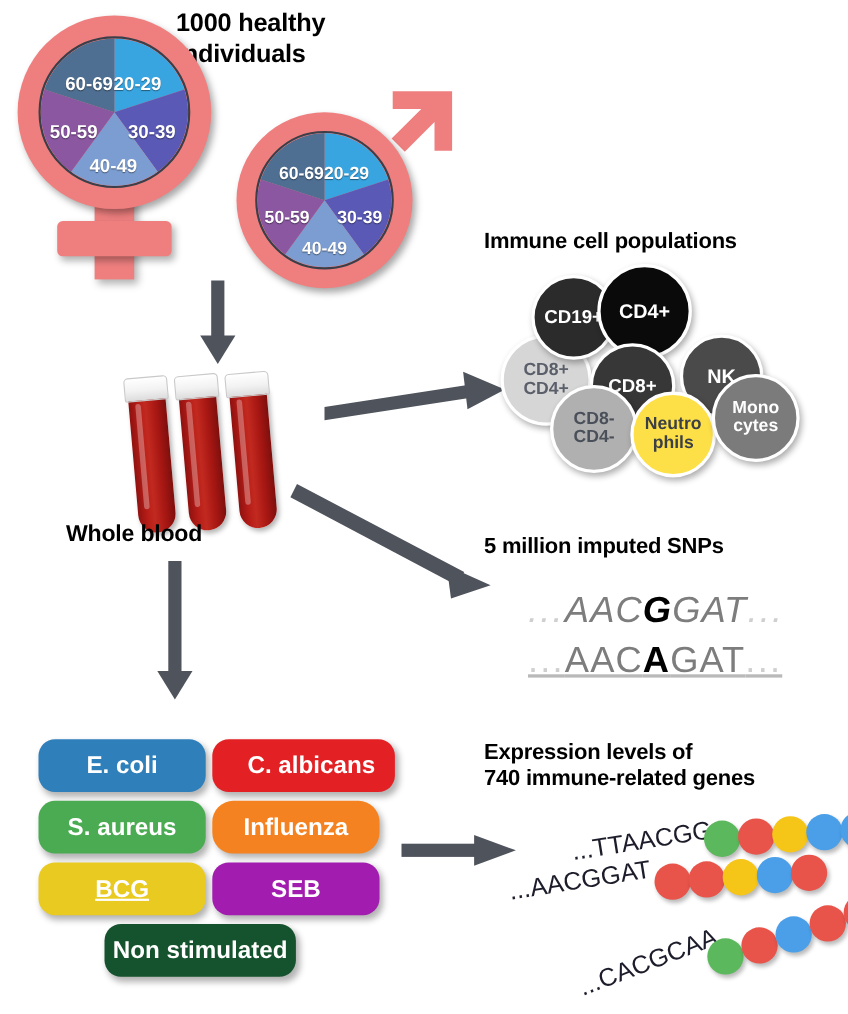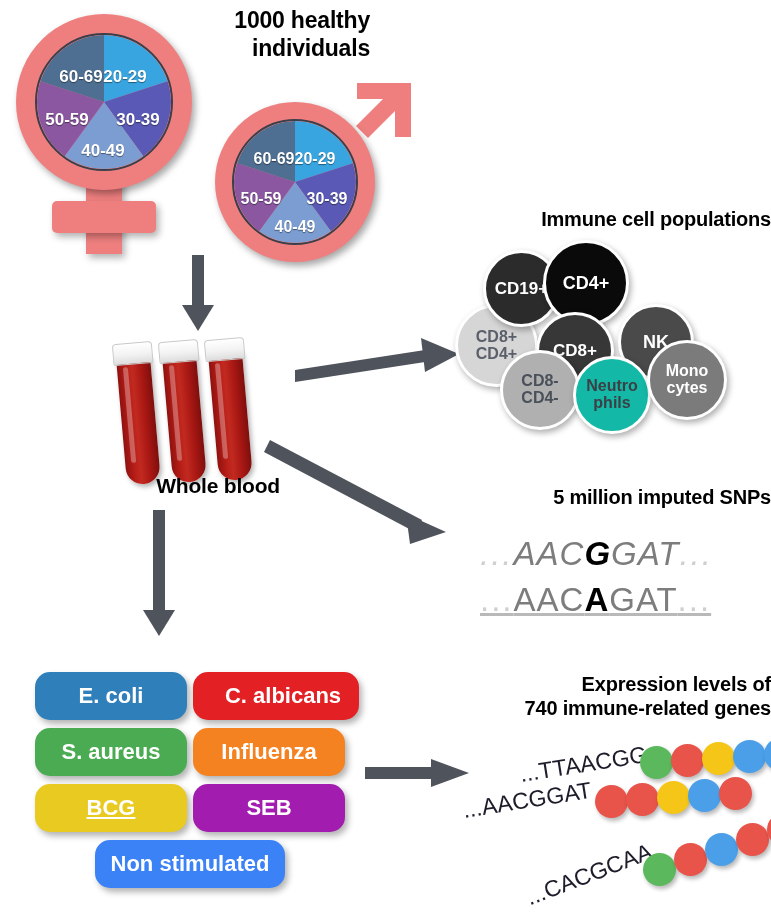--- a/index.html
+++ b/index.html
@@ -16,21 +16,21 @@
     height: 922px;
     background: #ffffff;
     overflow: hidden;
   }
   .abs { position: absolute; }
 
   
   .heading {
     font-weight: bold;
     color: #000000;
-    text-align: right;
+    text-align: left;
     line-height: 1.22;
     letter-spacing: -0.2px;
   }
   #title-cohort { left: 160px; top: 6px; width: 210px; font-size: 23px; }
   #title-immune { left: 440px; top: 207px; width: 331px; font-size: 20px; }
   #title-snps   { left: 440px; top: 485px; width: 331px; font-size: 20px; }
   #title-expr   { left: 440px; top: 672px; width: 331px; font-size: 20px; }
   #label-blood  { left: 60px; top: 473px; width: 220px; font-size: 21px; }
 
   
@@ -297,21 +297,21 @@
         </div>
     </div>
 
     <div class="cell" style="left:45px; top:110px; width:80px; height:80px; background:#b0b0b0; color:#4a5059; font-size:16px;">
       <div>
         <span>CD8-</span>
         <span>CD4-</span>
       </div>
     </div>
 
-    <div class="cell" style="left:118px; top:116px; width:78px; height:78px; background:#14b8a6; color:#3b3f46; font-size:16px;">
+    <div class="cell" style="left:118px; top:116px; width:78px; height:78px; background:#fde047; color:#3b3f46; font-size:16px;">
       <div>
         <span>Neutro</span>
         <span>phils</span>
       </div>
     </div>
 
     <div class="cell" style="left:192px; top:100px; width:80px; height:80px; background:#7b7b7b; color:#ffffff; font-size:16px;">
       <div>
         <span>Mono</span>
         <span>cytes</span>
@@ -333,30 +333,30 @@
   <div class="abs" style="left:35px; top:672px; width:310px; height:225px;">
     <div class="stim" style="left:0px; top:0px; width:152px; height:48px; background:#2e7fba;">
       <span>E. coli</span>
     </div>
     <div class="stim" style="left:158px; top:0px; width:152px; height:48px; background:#e32125;padding-left:14px;">
       <span>C. albicans</span>
     </div>
     <div class="stim" style="left:0px; top:56px; width:152px; height:48px; background:#4aab52;">
       <span>S. aureus</span>
     </div>
-    <div class="stim" style="left:158px; top:56px; width:152px; height:48px; background:#f58220;">
+    <div class="stim" style="left:158px; top:56px; width:152px; height:48px; background:#f58220;border-radius:19px;">
       <span>Influenza</span>
     </div>
     <div class="stim" style="left:0px; top:112px; width:152px; height:48px; background:#e9ca21;text-decoration:underline;">
       <span>BCG</span>
     </div>
     <div class="stim" style="left:158px; top:112px; width:152px; height:48px; background:#a21caf;">
       <span>SEB</span>
     </div>
-    <div class="stim" style="left:60px; top:168px; width:190px; height:48px; background:#3b82f6;">
+    <div class="stim" style="left:60px; top:168px; width:174px; height:48px; background:#14532d;">
       <span>Non stimulated</span>
     </div>
   </div>
 
   <svg class="arrow-svg" style="left:365px; top:755px; width:110px; height:40px;">
     <g fill="#4f535c">
       <rect x="0" y="12" width="72" height="12"></rect>
       <path d="M66,4 L104,18 L66,32 Z"></path>
     </g>
   </svg>

